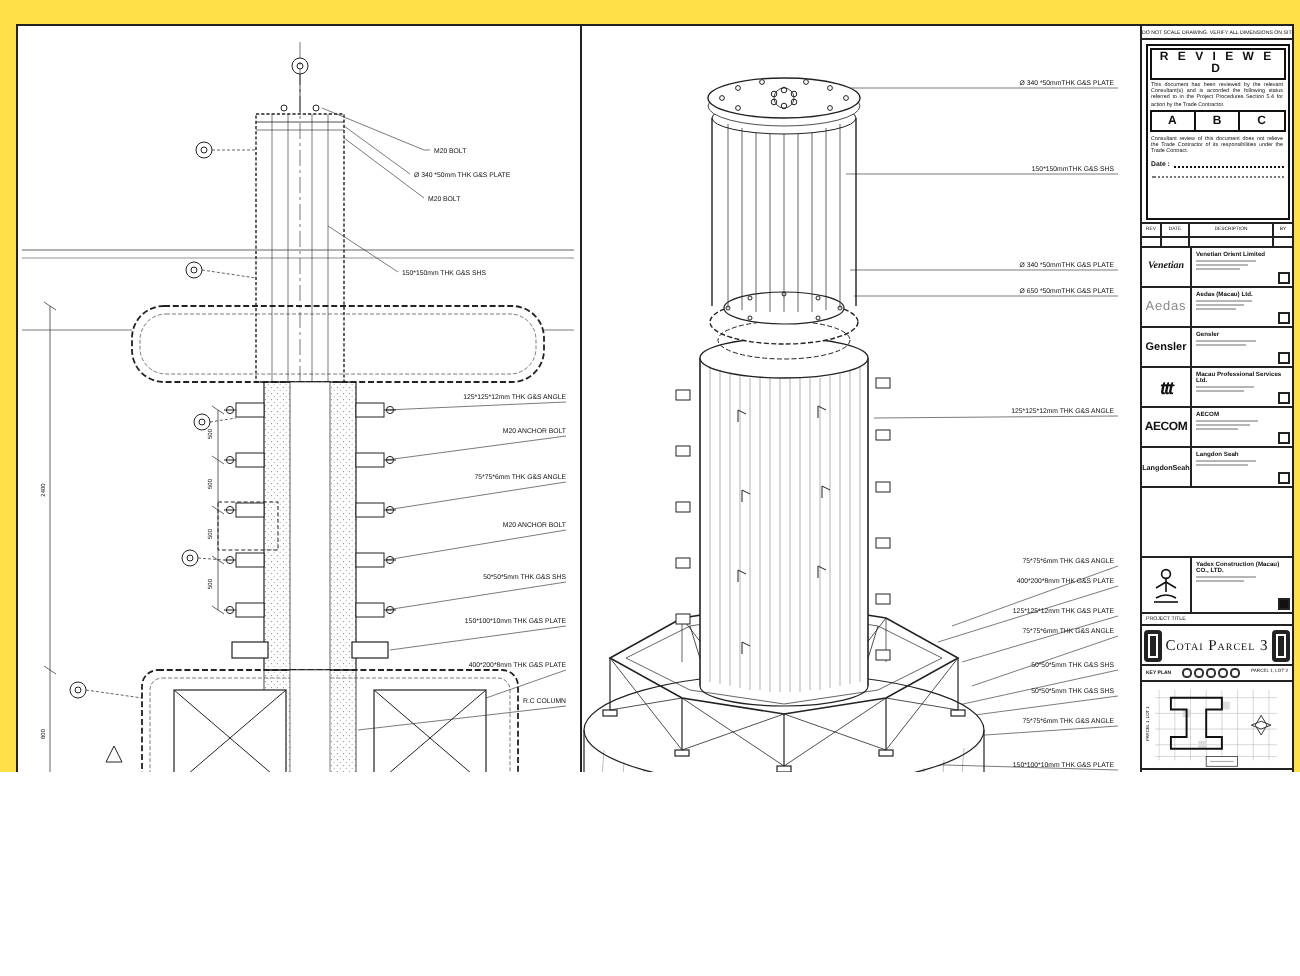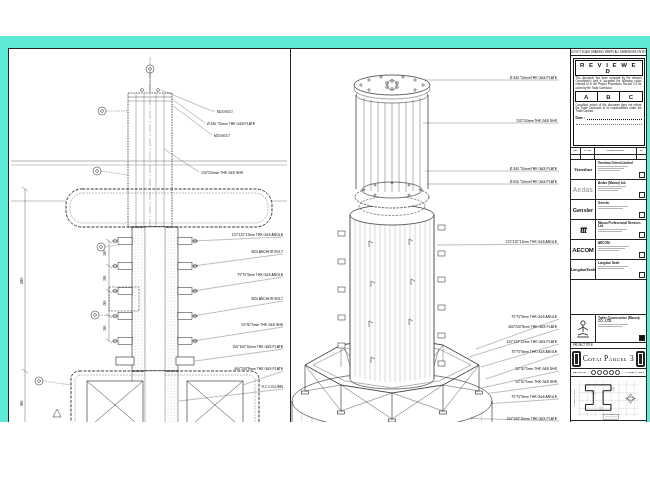--- a/index.html
+++ b/index.html
@@ -1,17 +1,17 @@
 <!DOCTYPE html>
 <html><head>
 <meta charset="utf-8">
 <style>
   html,body{margin:0;padding:0;background:#fff;}
-  .page{position:relative;width:650px;height:386px;background:#5eead4;overflow:hidden;
-        font-family:"Liberation Sans",sans-serif;color:#111;margin-top:36px;}
+  .page{position:relative;width:650px;height:386px;background:#fde047;overflow:hidden;
+        font-family:"Liberation Sans",sans-serif;color:#111;}
   .sheet{position:absolute;left:8px;top:12px;width:637px;height:458px;border:1px solid #222;background:#fff;}
   .divider{position:absolute;left:290px;top:13px;width:1px;height:456px;background:#222;}
   .svgpanel{position:absolute;}
   
   .strip{position:absolute;height:23px;border-top:1px solid #222;display:flex;align-items:flex-start;padding:2px 0 0 5px;box-sizing:border-box;background:#fff;}
   .marker{width:13px;height:13px;border:1px solid #222;border-radius:50%;flex:0 0 auto;font-size:4px;line-height:6px;text-align:center;}
   .marker .mtop{height:6px;border-bottom:1px solid #222;font-weight:bold;}
   .marker .mbot{height:6px;font-size:3px;line-height:5px;}
   .striplabels{margin-left:4px;}
   .striplabel{font-size:5.5px;font-weight:bold;letter-spacing:.5px;border-bottom:1px solid #222;width:74px;padding-bottom:1px;}

